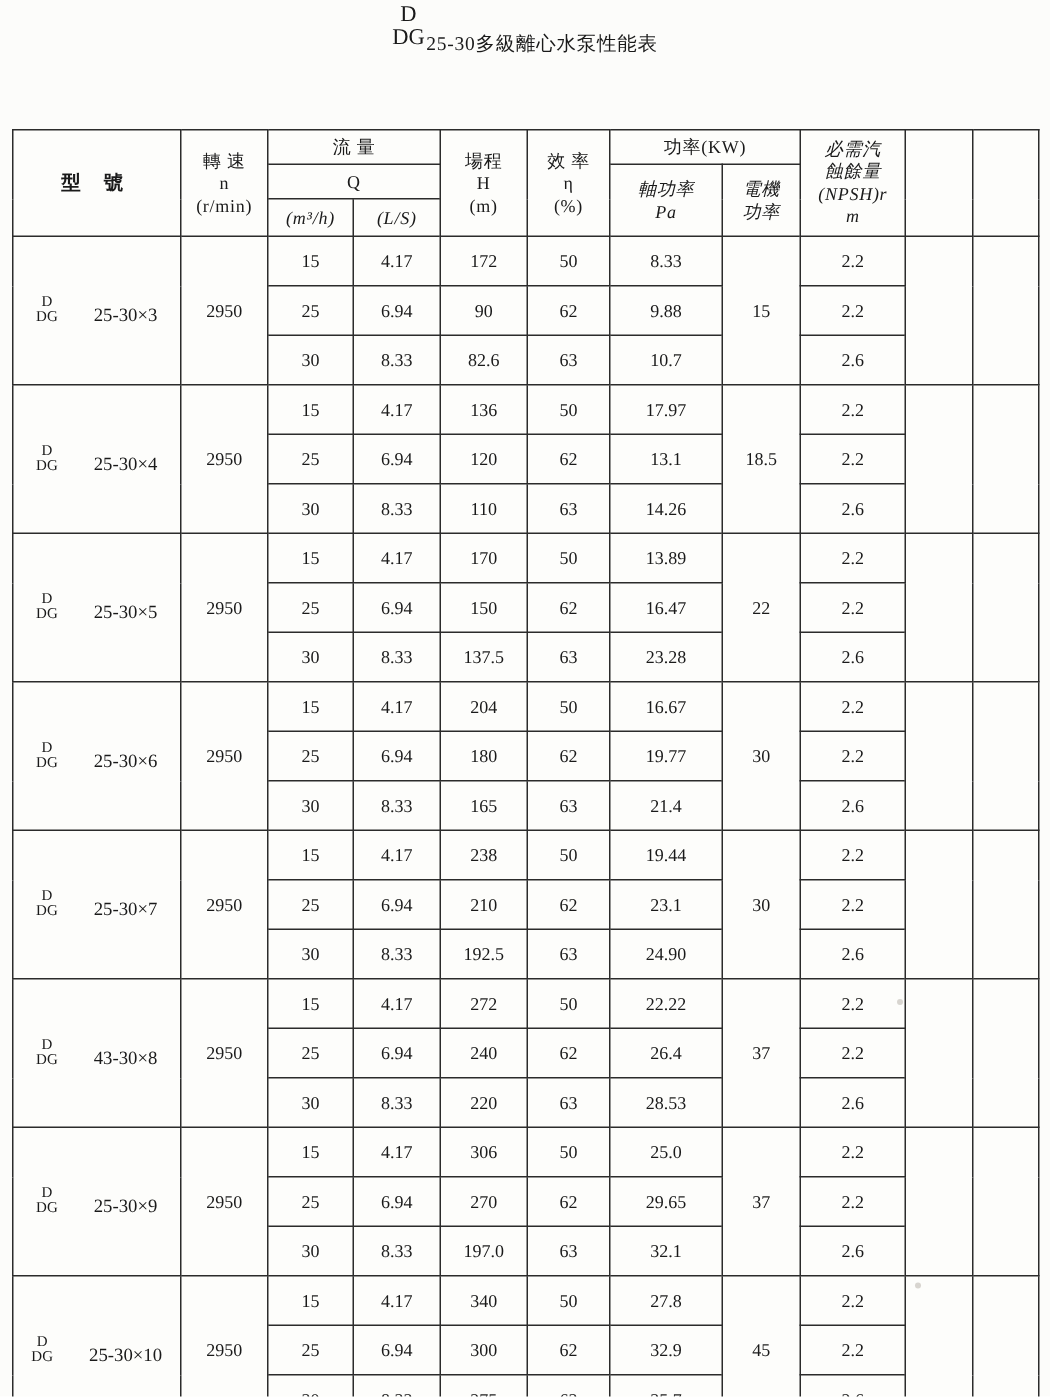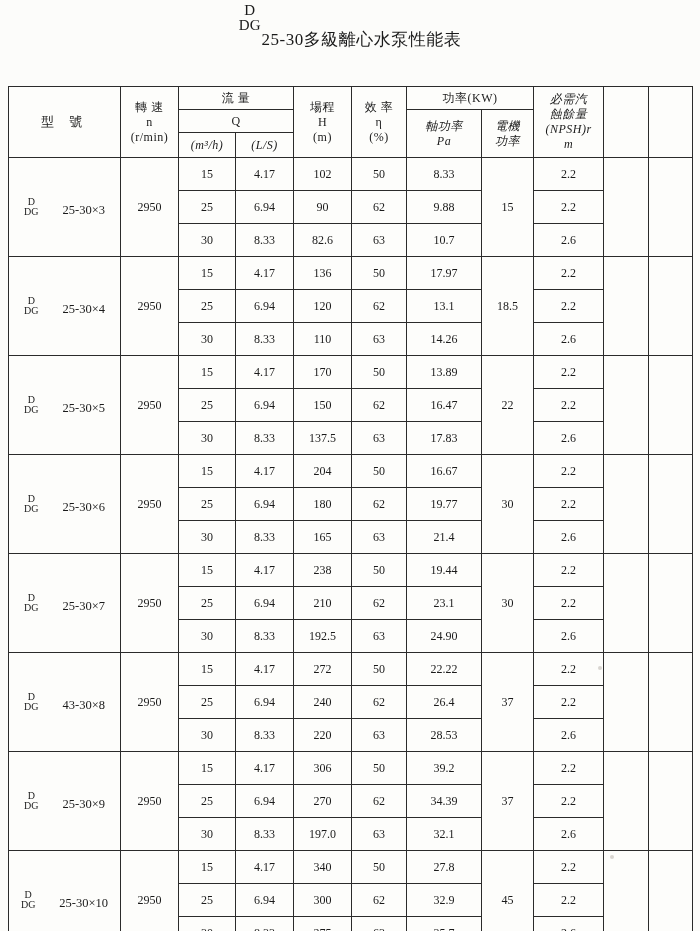--- a/index.html
+++ b/index.html
@@ -44,24 +44,24 @@
     font-family: "Liberation Serif", serif;
     margin-right: 1px;
     position: relative;
     top: -1px;
   }
   .model-stack .top { display: block; }
   .model-stack .bot { display: block; }
   .title-text {
     display: inline-block;
     vertical-align: middle;
-    font-size: 17px;
+    font-size: 13px;
     letter-spacing: 0.5px;
     position: relative;
-    top: 20px;
+    top: 10px;
   }
 
   
   table.perf {
     position: absolute;
     left: 8px;
     top: 86px;
     width: 684px;
     border-collapse: collapse;
     table-layout: fixed;
@@ -150,21 +150,21 @@
       <col style="width:55px">
       <col style="width:75px">
       <col style="width:52px">
       <col style="width:70px">
       <col style="width:45px">
       <col style="width:44px">
     </colgroup>
 
     <thead>
       <tr>
-        <td rowspan="3" class="hdr-cell" style="height:28px;">
+        <td rowspan="3" class="hdr-cell" style="height:28px;font-weight:bold;">
           <span class="type-label">型  號</span>
         </td>
         <td rowspan="3" class="hdr-cell">
           <div>轉 速</div>
           <div>n</div>
           <div>(r/min)</div>
         </td>
         <td colspan="2" class="hdr-cell" style="height:22px;margin-left:18px;">
           <span>流 量</span>
         </td>
@@ -214,21 +214,21 @@
       <tr>
         <td rowspan="3" class="modelcell">
           <span class="stack">
             <span>D</span>
             <span>DG</span>
           </span><span class="rest">25-30×3</span>
         </td>
         <td rowspan="3">2950</td>
         <td style="height:32px;">15</td>
         <td>4.17</td>
-        <td>102</td>
+        <td>172</td>
         <td>50</td>
         <td>8.33</td>
         <td rowspan="3">15</td>
         <td>2.2</td>
         <td rowspan="3"></td>
         <td rowspan="3"></td>
       </tr>
       <tr>
         <td style="height:32px;">25</td>
         <td>6.94</td>
@@ -305,21 +305,21 @@
         <td>150</td>
         <td>62</td>
         <td>16.47</td>
         <td>2.2</td>
       </tr>
       <tr>
         <td style="height:32px;">30</td>
         <td>8.33</td>
         <td>137.5</td>
         <td>63</td>
-        <td>17.83</td>
+        <td>23.28</td>
         <td>2.6</td>
       </tr>
 
       <tr>
         <td rowspan="3" class="modelcell">
           <span class="stack">
             <span>D</span>
             <span>DG</span>
           </span><span class="rest">25-30×6</span>
         </td>
@@ -426,32 +426,32 @@
           <span class="stack">
             <span>D</span>
             <span>DG</span>
           </span><span class="rest">25-30×9</span>
         </td>
         <td rowspan="3">2950</td>
         <td style="height:32px;">15</td>
         <td>4.17</td>
         <td>306</td>
         <td>50</td>
-        <td>39.2</td>
+        <td>25.0</td>
         <td rowspan="3">37</td>
         <td>2.2</td>
         <td rowspan="3"></td>
         <td rowspan="3"></td>
       </tr>
       <tr>
         <td style="height:32px;">25</td>
         <td>6.94</td>
         <td>270</td>
         <td>62</td>
-        <td>34.39</td>
+        <td>29.65</td>
         <td>2.2</td>
       </tr>
       <tr>
         <td style="height:32px;">30</td>
         <td>8.33</td>
         <td>197.0</td>
         <td>63</td>
         <td>32.1</td>
         <td>2.6</td>
       </tr>

